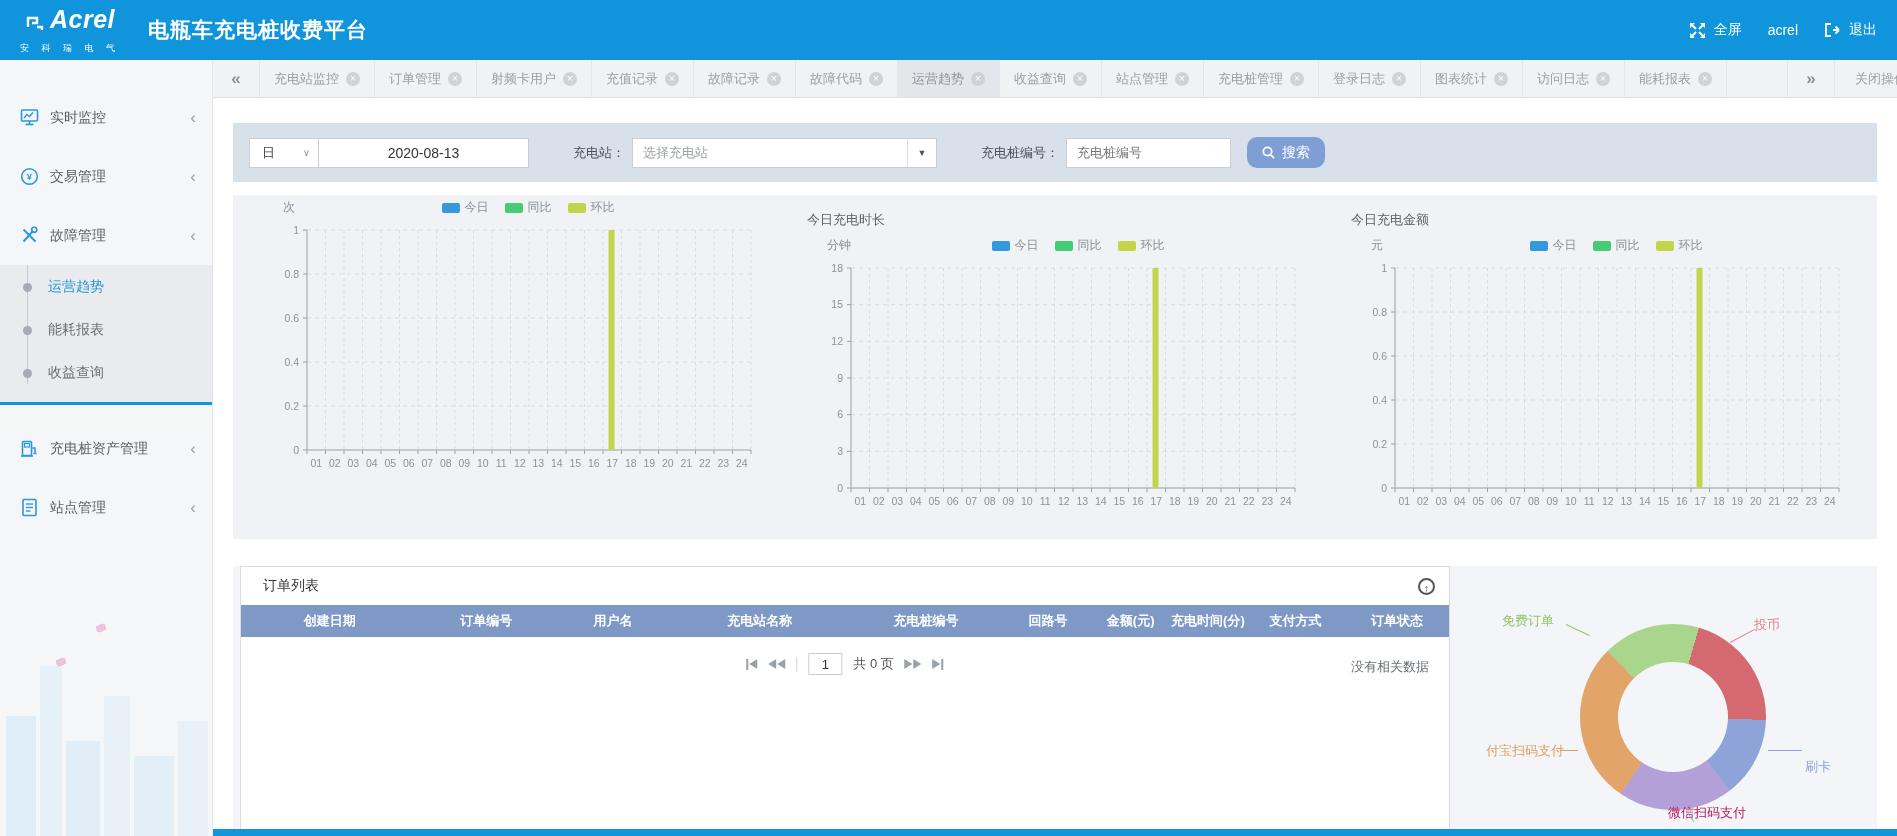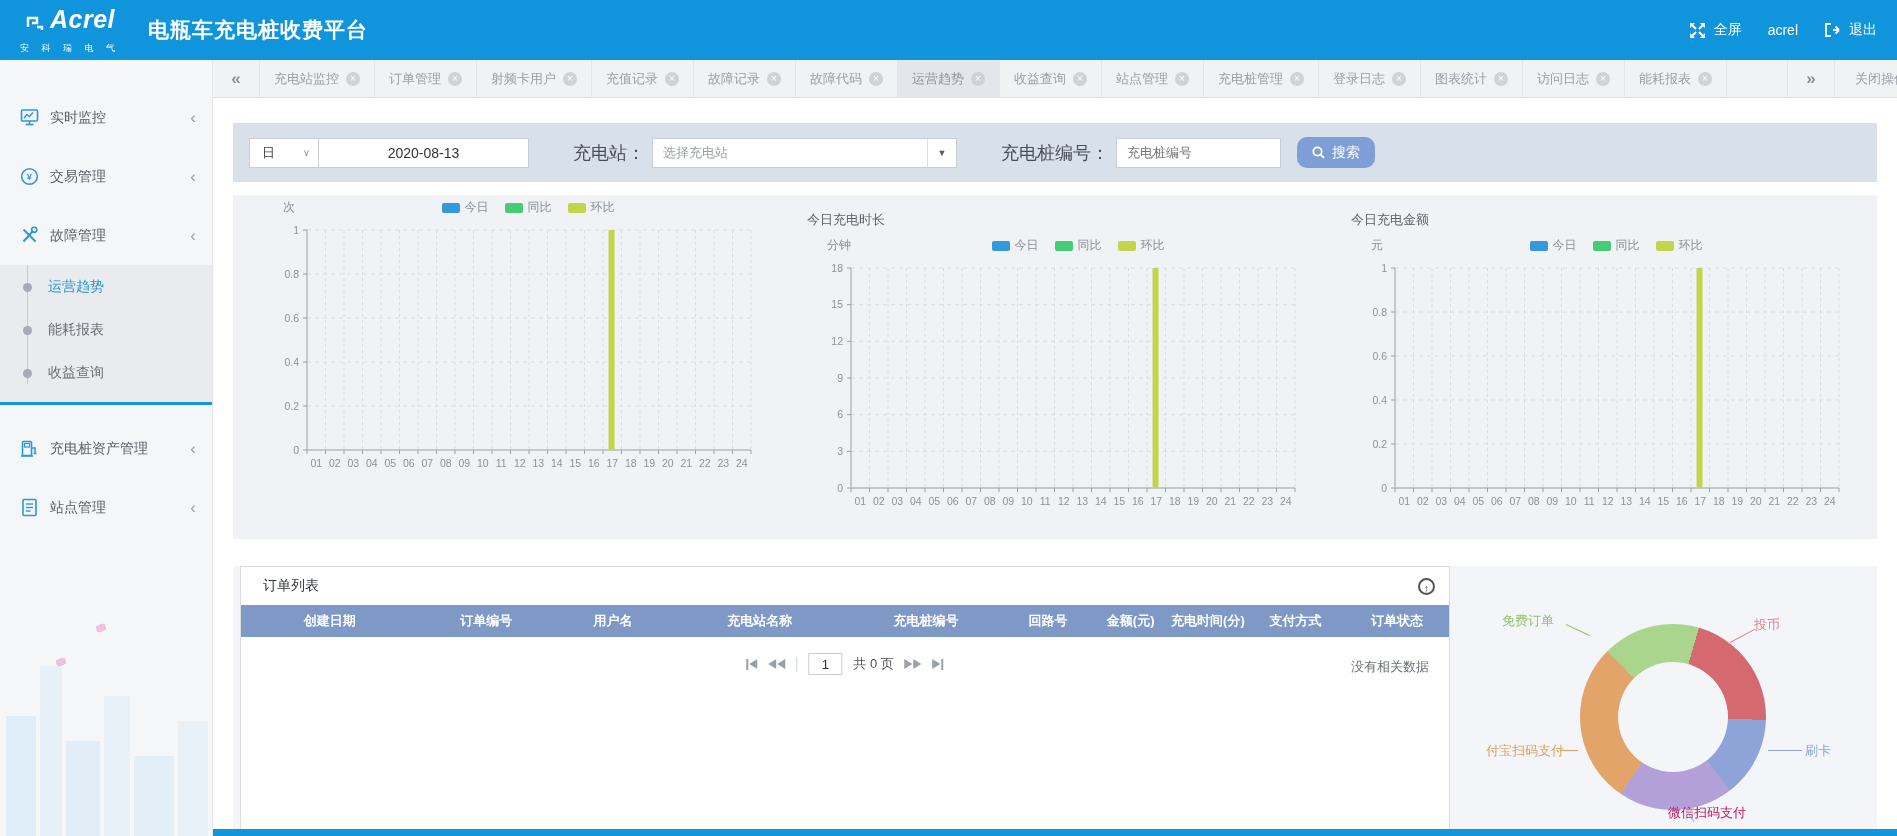--- a/index.html
+++ b/index.html
@@ -43,21 +43,21 @@
   .tab.active{background:#e3e6ea;color:#8f949a}
   .tab-close{width:14px;height:14px;border-radius:50%;background:#cfd2d6;color:#fff;font-size:10px;line-height:14px;text-align:center;flex:0 0 14px}
   .tab-end{margin-left:auto;display:flex;align-items:stretch}
   .close-menu{display:flex;align-items:center;padding-left:20px;font-size:13px;color:#9ba0a6;border-left:1px solid #e4e6e9;white-space:nowrap;width:120px;margin-right:-78px;cursor:pointer}
   .content{flex:1;position:relative;background:#fff;min-height:0}
   
   .filterbar{margin:25px 20px 0;height:59px;background:#d8e0ea;display:flex;align-items:center;padding-left:16px;box-sizing:border-box}
   .period{width:70px;height:30px;background:#fff;border:1px solid #c9cdd4;display:flex;align-items:center;padding:0 8px 0 12px;font-size:13px;color:#444;box-sizing:border-box;cursor:pointer}
   .period .pcaret{margin-left:auto;color:#999;font-size:10px}
   .datebox{width:210px;height:30px;background:#fff;border:1px solid #c9cdd4;border-left:none;text-align:center;font-size:14px;color:#333;box-sizing:border-box;font-family:inherit}
-  .flt{font-size:18px;color:#4a4f57}
+  .flt{font-size:13px;color:#4a4f57}
   .ml44{margin-left:44px}.ml6{margin-left:7px}
   .sel{width:305px;height:30px;background:#fff;border:1px solid #c9cdd4;display:flex;align-items:center;color:#9aa0a8;padding-left:10px;font-size:13px;box-sizing:border-box;cursor:pointer}
   .sel .caret{margin-left:auto;width:28px;align-self:stretch;border-left:1px solid #dcdfe4;display:flex;align-items:center;justify-content:center;color:#555;font-size:9px}
   .pileip{width:165px;height:30px;border:1px solid #c9cdd4;padding-left:10px;font-size:13px;color:#333;box-sizing:border-box;font-family:inherit}
   .search-btn{margin-left:16px;height:31px;padding:0 15px;background:#7f9ed6;color:#fff;border:none;border-radius:10px;font-size:14px;display:flex;align-items:center;gap:7px;cursor:pointer;font-family:inherit}
   
   .charts-row{margin:13px 20px 0;height:344px;background:#f0f2f5;display:flex;gap:44px;padding:4px 28px;box-sizing:border-box}
   .chart-col{flex:1;min-width:0}
   .chart-title{font-size:13px;color:#5d6269;margin:12px 0 8px 2px}
   .legend-row{display:flex;align-items:center;font-size:12px;color:#8a8f96}
@@ -709,21 +709,21 @@
               <span class="nodata">没有相关数据</span>
             </div>
           </div>
           <div class="donut-area">
             <div class="donut" id="donut" style="background: conic-gradient(from -45deg, rgb(169, 214, 140) 0deg, rgb(169, 214, 140) 61.2deg, rgb(212, 105, 111) 61.2deg, rgb(212, 105, 111) 136.8deg, rgb(142, 164, 216) 136.8deg, rgb(142, 164, 216) 187.2deg, rgb(180, 160, 217) 187.2deg, rgb(180, 160, 217) 259.2deg, rgb(226, 164, 104) 259.2deg, rgb(226, 164, 104) 360deg);"></div>
             <div id="donut-labels">
                 <div class="dlabel" style="left: 52px; top: 46px; color: rgb(147, 196, 104);">免费订单</div>
                 <div class="dline" style="left: 116px; top: 58px; width: 26px; background: rgb(147, 196, 104); transform: rotate(25deg);"></div>
                 <div class="dlabel" style="left: 304px; top: 50px; color: rgb(224, 130, 136); font-family: Liberation Mono, monospace;">投币</div>
                 <div class="dline" style="left: 280px; top: 76px; width: 28px; background: rgb(224, 130, 136); transform: rotate(-28deg);"></div>
-                <div class="dlabel" style="left: 355px; top: 176px; color: rgb(142, 164, 216);">刷卡</div>
+                <div class="dlabel" style="left: 355px; top: 192px; color: rgb(142, 164, 216);">刷卡</div>
                 <div class="dline" style="left: 318px; top: 184px; width: 34px; background: rgb(142, 164, 216); transform: rotate(0deg);"></div>
                 <div class="dlabel" style="left: 218px; top: 238px; color: #be185d;">微信扫码支付</div>
                 <div class="dline" style="left: 236px; top: 244px; width: 14px; background: rgb(127, 176, 229); transform: rotate(55deg);"></div>
                 <div class="dlabel" style="left: 36px; top: 176px; color: rgb(223, 160, 94);">付宝扫码支付</div>
                 <div class="dline" style="left: 110px; top: 184px; width: 18px; background: rgb(223, 160, 94); transform: rotate(0deg);"></div>
               </div>
           </div>
         </div>
 
         <div class="strip"></div>

